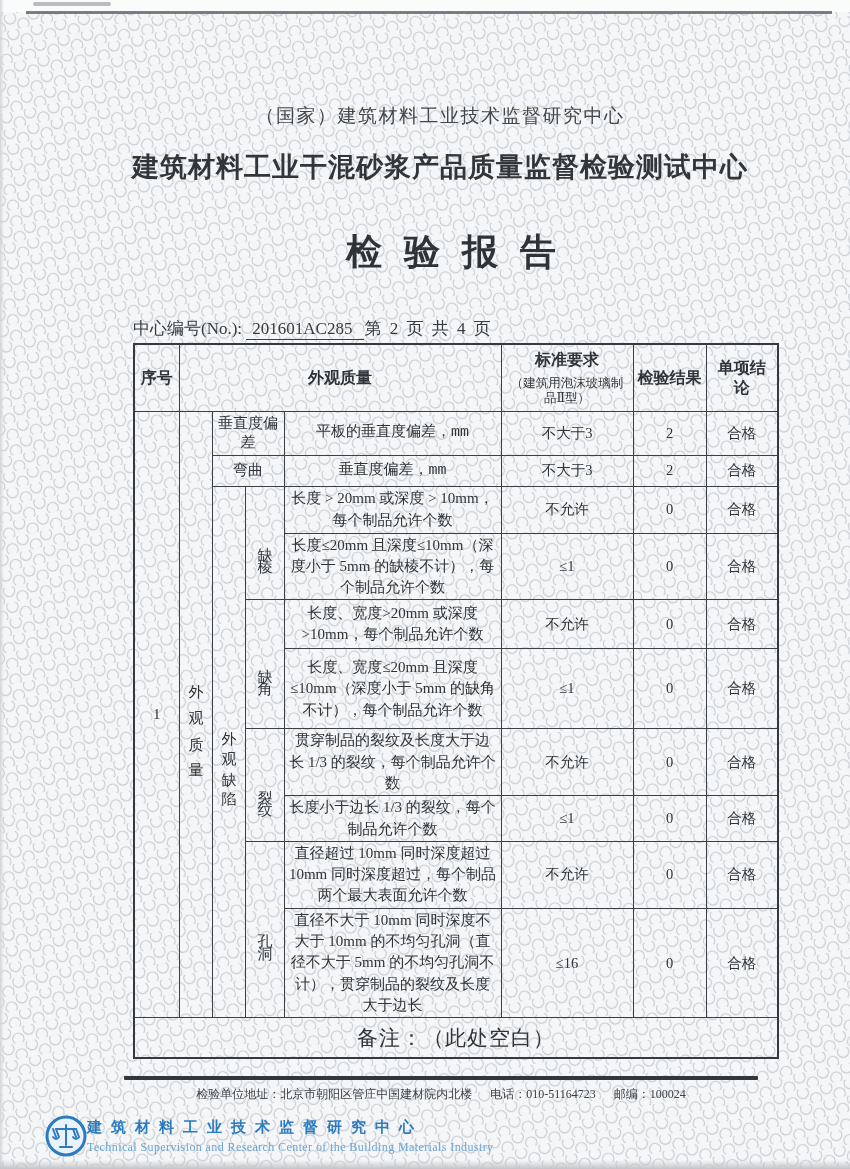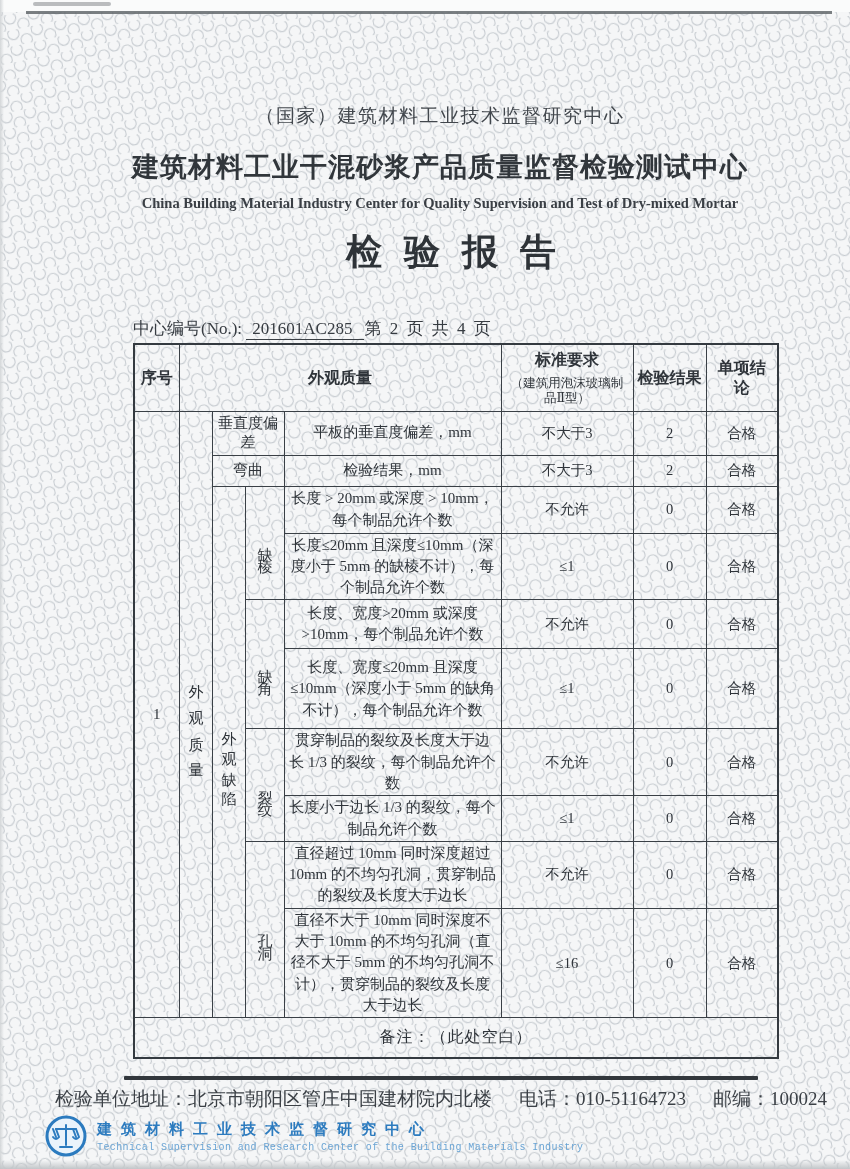--- a/index.html
+++ b/index.html
@@ -38,40 +38,40 @@
   .page-info { letter-spacing:2px; }
 
   
   table.report { position:absolute; z-index:2; top:343px; left:133px; width:644px;
     border-collapse:collapse; table-layout:fixed; font-size:15px; color:#2f343a; }
   table.report { border:2.2px solid #343a40; }
   .report th, .report td { border:1.4px solid #3a4046; padding:1px 4px; text-align:center; vertical-align:middle; }
   .report th { font-weight:600; font-size:16px; line-height:1.25; }
   .report th .sub { display:block; font-weight:500; font-size:12.5px; line-height:1.2; margin-top:6px; }
   .desc { text-align:left; line-height:1.42; padding:2px 7px; text-align:justify; }
-  .desc.center { text-align:center; }
+  .desc.center { text-align:center;font-family:Liberation Mono, monospace; }
   .std,.res,.con { font-size:14.5px; }
   .vcell { padding:0; }
   .vert { display:inline-block; writing-mode:vertical-lr; text-orientation:upright; line-height:1; }
   .ls26 { letter-spacing:26px; margin-bottom:-26px; }
   .ls20 { letter-spacing:20px; margin-bottom:-20px; }
   .ls12 { letter-spacing:12px; margin-bottom:-12px; }
-  .remark { text-align:left; font-size:16px; padding-left:10px; letter-spacing:1px; }
+  .remark { text-align:left; font-size:21px; padding-left:10px; letter-spacing:1px; }
 
   
   .footer-rule { top:1076px; left:124px; width:634px; height:4px; background:#32373c; border-radius:1px; }
-  .footer-text { top:1086px; left:124px; width:634px; display:flex; justify-content:center; gap:27px;
-                 font-size:19px; color:#3b4046; white-space:nowrap; }
-
-  
-  .logo-block { left:45px; top:1115px; display:flex; align-items:center; gap:10px; }
+  .footer-text { top:1086px; left:124px; width:634px; display:flex; justify-content:center; gap:18px;
+                 font-size:12px; color:#3b4046; white-space:nowrap; }
+
+  
+  .logo-block { left:45px; top:1115px; display:flex; align-items:center; }
   .logo-text .cn { font-size:15px; font-weight:bold; letter-spacing:9px; color:#2c7bbf;
                    font-family:"Liberation Sans","DejaVu Sans",sans-serif; }
-  .logo-text .en { font-size:10px; color:#6aa4d4; letter-spacing:.4px; margin-top:3px;
-                   font-family:Liberation Mono, monospace; }
+  .logo-text .en { font-size:12px; color:#6aa4d4; letter-spacing:.4px; margin-top:3px;
+                   font-family:Liberation Serif, serif; }
 
   
   .seal { right:0; top:503px; width:48px; height:200px; opacity:.75; }
 </style>
 </head>
 <body>
 
 <div class="page">
 
   <svg class="bg-svg" width="850" height="1169" aria-hidden="true">
@@ -89,21 +89,20 @@
 
   <div class="top-white"></div>
   <div class="top-scanline"></div>
   <div class="top-smudge"></div>
   <div class="right-band"></div>
   <div class="left-band"></div>
   <div class="bottom-band"></div>
 
   <div class="layer head org-line">（国家）建筑材料工业技术监督研究中心</div>
   <div class="layer head center-cn">建筑材料工业干混砂浆产品质量监督检验测试中心</div>
-  <div class="layer head center-en">China Building Material Industry Center for Quality Supervision and Test of Dry-mixed Mortar</div>
   <div class="layer head report-cn">检验报告</div>
 
   <div class="layer meta">
     <div>
       <span>中心编号(No.):</span>
       <span class="report-no">201601AC285</span>
     </div>
     <div class="page-info">第 2 页 共 4 页</div>
   </div>
 
@@ -133,21 +132,21 @@
       <td rowspan="10">1</td>
       <td rowspan="10" class="vcell"><span class="vert ls26">外观质量</span></td>
       <td colspan="2">垂直度偏差</td>
       <td class="desc center">平板的垂直度偏差，mm</td>
       <td class="std">不大于3</td>
       <td class="res">2</td>
       <td class="con">合格</td>
     </tr>
     <tr style="height:31px">
       <td colspan="2">弯曲</td>
-      <td class="desc center">检验结果，mm</td>
+      <td class="desc center">垂直度偏差，mm</td>
       <td class="std">不大于3</td>
       <td class="res">2</td>
       <td class="con">合格</td>
     </tr>
     <tr style="height:47px">
       <td rowspan="8" class="vcell"><span class="vert ls20">外观缺陷</span></td>
       <td rowspan="2" class="vcell"><span class="vert ls12">缺棱</span></td>
       <td class="desc">长度 &gt; 20mm 或深度 &gt; 10mm，每个制品允许个数</td>
       <td class="std">不允许</td>
       <td class="res">0</td>
@@ -180,21 +179,21 @@
       <td class="con">合格</td>
     </tr>
     <tr style="height:44px">
       <td class="desc">长度小于边长 1/3 的裂纹，每个制品允许个数</td>
       <td class="std">≤1</td>
       <td class="res">0</td>
       <td class="con">合格</td>
     </tr>
     <tr style="height:65px">
       <td rowspan="2" class="vcell"><span class="vert ls12">孔洞</span></td>
-      <td class="desc">直径超过 10mm 同时深度超过 10mm 的不均匀孔洞，贯穿制品的裂纹及长度大于边长</td>
+      <td class="desc">直径超过 10mm 同时深度超过 10mm 同时深度超过，每个制品两个最大表面允许个数</td>
       <td class="std">不允许</td>
       <td class="res">0</td>
       <td class="con">合格</td>
     </tr>
     <tr style="height:103px">
       <td class="desc">直径不大于 10mm 同时深度不大于 10mm 的不均匀孔洞（直径不大于 5mm 的不均匀孔洞不计），贯穿制品的裂纹及长度大于边长</td>
       <td class="std">≤16</td>
       <td class="res">0</td>
       <td class="con">合格</td>
     </tr>

